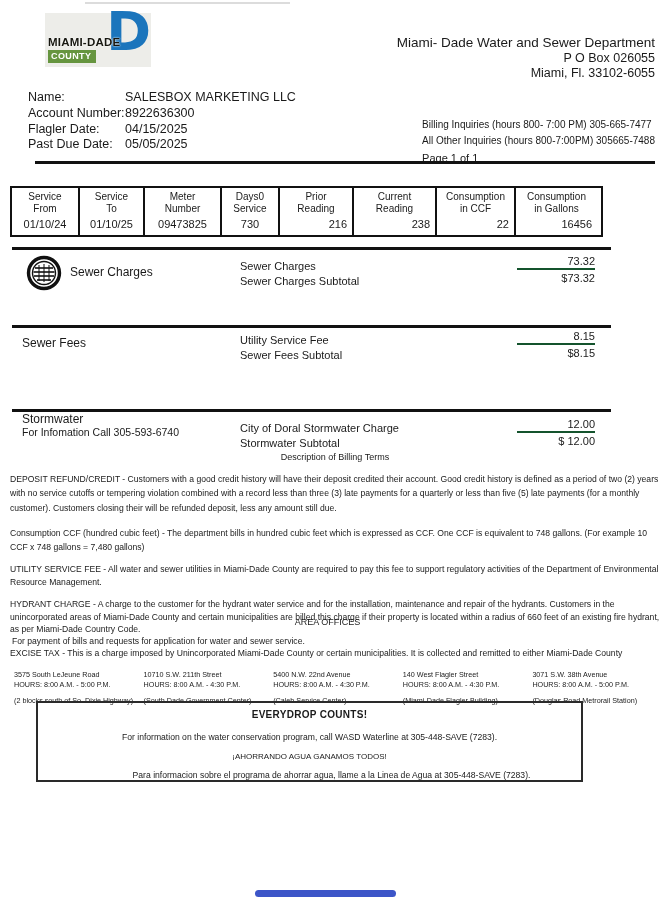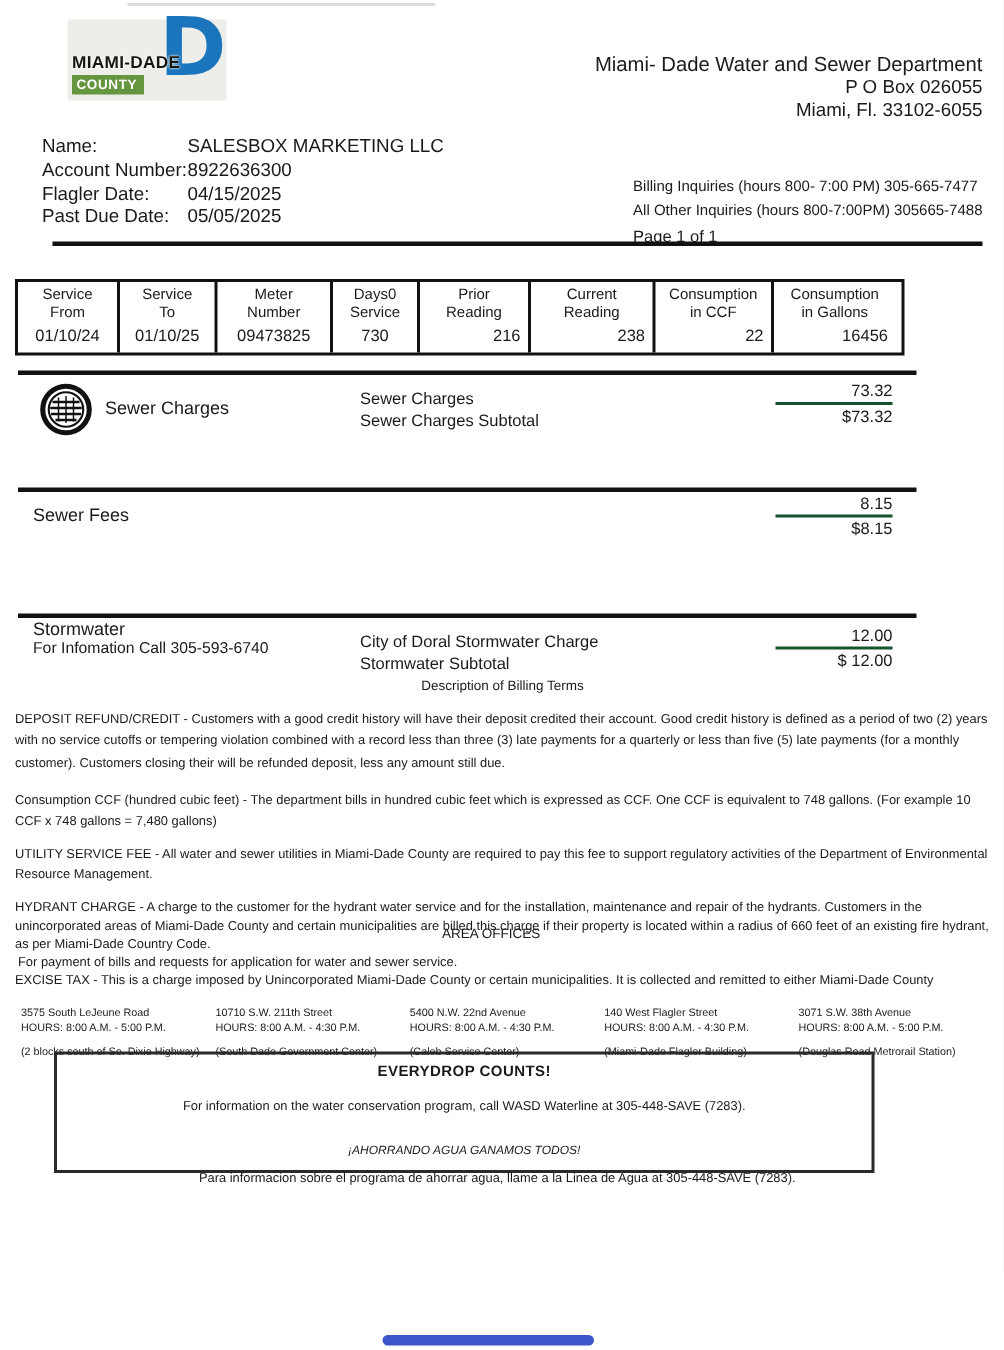--- a/index.html
+++ b/index.html
@@ -76,21 +76,21 @@
   .area-intro{top:636px;left:12px;font-size:8.6px;}
 
   .offices{top:670px;left:14px;width:648px;display:flex;}
   .office{flex:1 1 0;font-size:7.2px;line-height:9.5px;padding-right:6px;box-sizing:border-box;}
   .office .note{margin-top:7px;}
 
   
   .consv-box{top:701px;left:36px;width:547px;height:81px;border:2px solid #2a2a2a;text-align:center;box-sizing:border-box;}
   .consv-title{margin-top:6px;font-size:10px;font-weight:bold;letter-spacing:0.3px;}
   .consv-en{margin-top:12px;font-size:8.6px;}
-  .consv-es-title{margin-top:20px;font-size:8px;font-style:italic;}
+  .consv-es-title{margin-top:10px;font-size:8px;}
   .consv-es{margin-top:9px;font-size:8.6px;padding-left:44px;}
 
   .bottom-bar{top:890px;left:255px;width:141px;height:7px;background:#3c55c8;border-radius:3.5px;}
 </style>
 </head>
 <body>
 
 <div class="page">
 
   <div class="abs artifact-top"></div>
@@ -201,20 +201,24 @@
     <div class="amts" style="top:3px;">
       <div class="amt-line">73.32</div>
       <div class="sub-amt">$73.32</div>
     </div>
   </div>
 
   <div class="abs rule rule-b"></div>
 
   <div class="abs charge" style="top:328px;">
     <span class="sec-label" style="left:22px;top:8px;">Sewer Fees</span>
+    <div class="mid" style="top:5px;">
+      <div>Utility Service Fee</div>
+      <div>Sewer Fees Subtotal</div>
+    </div>
     <div class="amts" style="top:2px;">
       <div class="amt-line">8.15</div>
       <div class="sub-amt">$8.15</div>
     </div>
   </div>
 
   <div class="abs rule rule-c"></div>
 
   <div class="abs charge" style="top:412px;">
     <span class="sec-label" style="left:22px;top:0px;">Stormwater</span>

